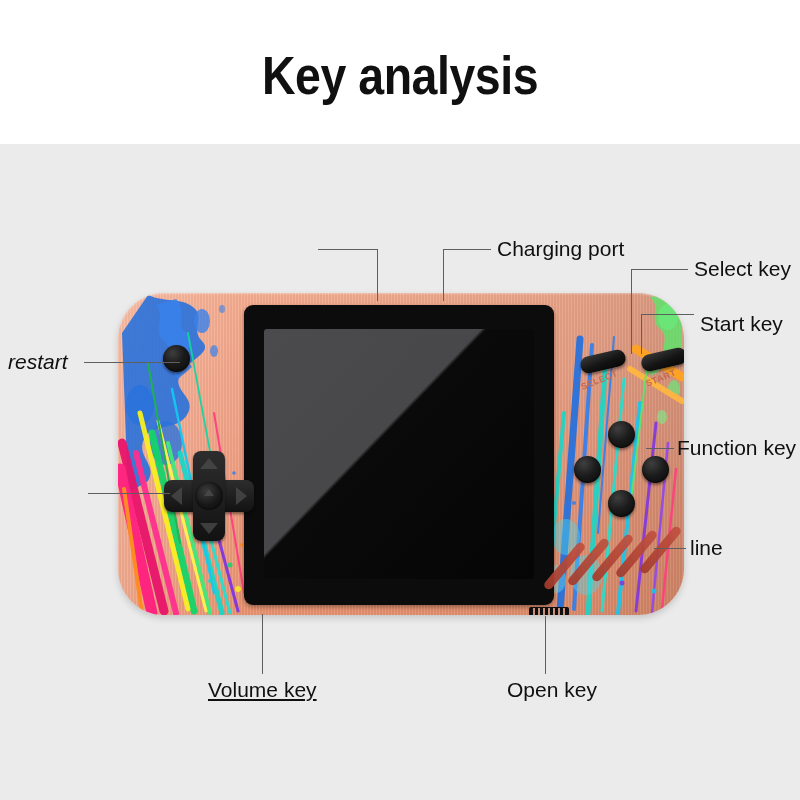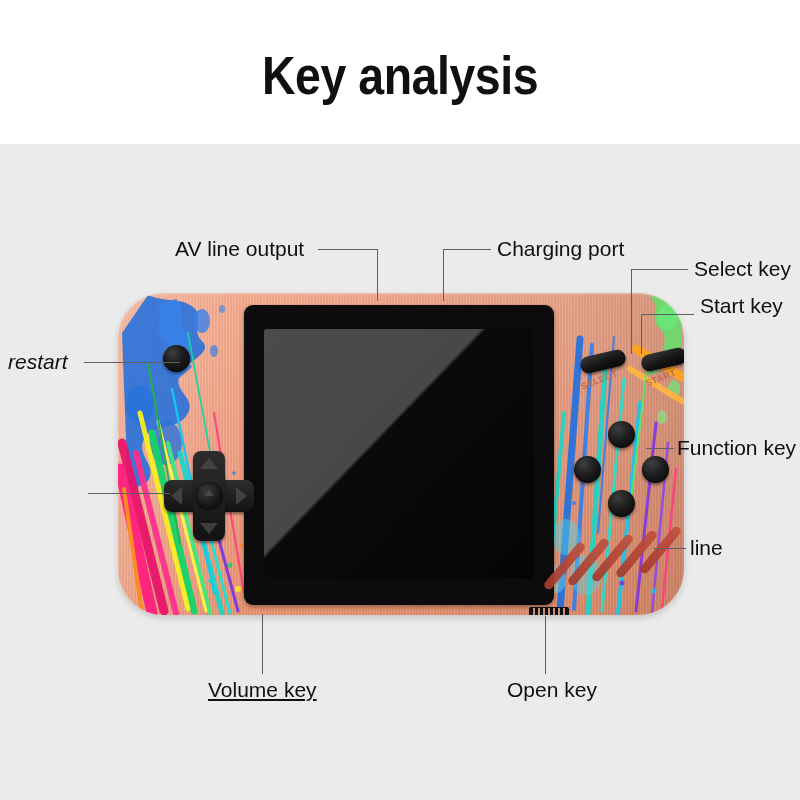--- a/index.html
+++ b/index.html
@@ -280,33 +280,32 @@
           <i style="left:9px;"></i>
           <i style="left:14px;"></i>
         <i style="left:19px;"></i>
           <i style="left:24px;"></i>
           <i style="left:29px;"></i>
           <i style="left:34px;"></i>
       </div>
 
     </div>
 
-    <div class="lbl" style="left:175px;top:93px;">AV line output</div>
     <div class="line ln-h" style="left:318px;top:105px;width:60px;"></div>
     <div class="line ln-v" style="left:377px;top:105px;height:52px;"></div>
 
     <div class="lbl" style="left:497px;top:93px;">Charging port</div>
     <div class="line ln-h" style="left:443px;top:105px;width:48px;"></div>
     <div class="line ln-v" style="left:443px;top:105px;height:52px;"></div>
 
     <div class="lbl" style="left:694px;top:113px;">Select key</div>
     <div class="line ln-h" style="left:632px;top:125px;width:56px;"></div>
     <div class="line ln-v" style="left:631px;top:125px;height:85px;"></div>
 
-    <div class="lbl" style="left:700px;top:150px;">Start key</div>
+    <div class="lbl" style="left:700px;top:168px;">Start key</div>
     <div class="line ln-h" style="left:642px;top:170px;width:52px;"></div>
     <div class="line ln-v" style="left:641px;top:170px;height:40px;"></div>
 
     <div class="lbl" style="left:8px;top:206px;font-style:italic;">restart</div>
     <div class="line ln-h" style="left:84px;top:218px;width:96px;"></div>
 
     <div class="line ln-h" style="left:88px;top:349px;width:82px;"></div>
 
     <div class="lbl" style="left:677px;top:292px;">Function key</div>
     <div class="line ln-h" style="left:646px;top:304px;width:28px;"></div>

